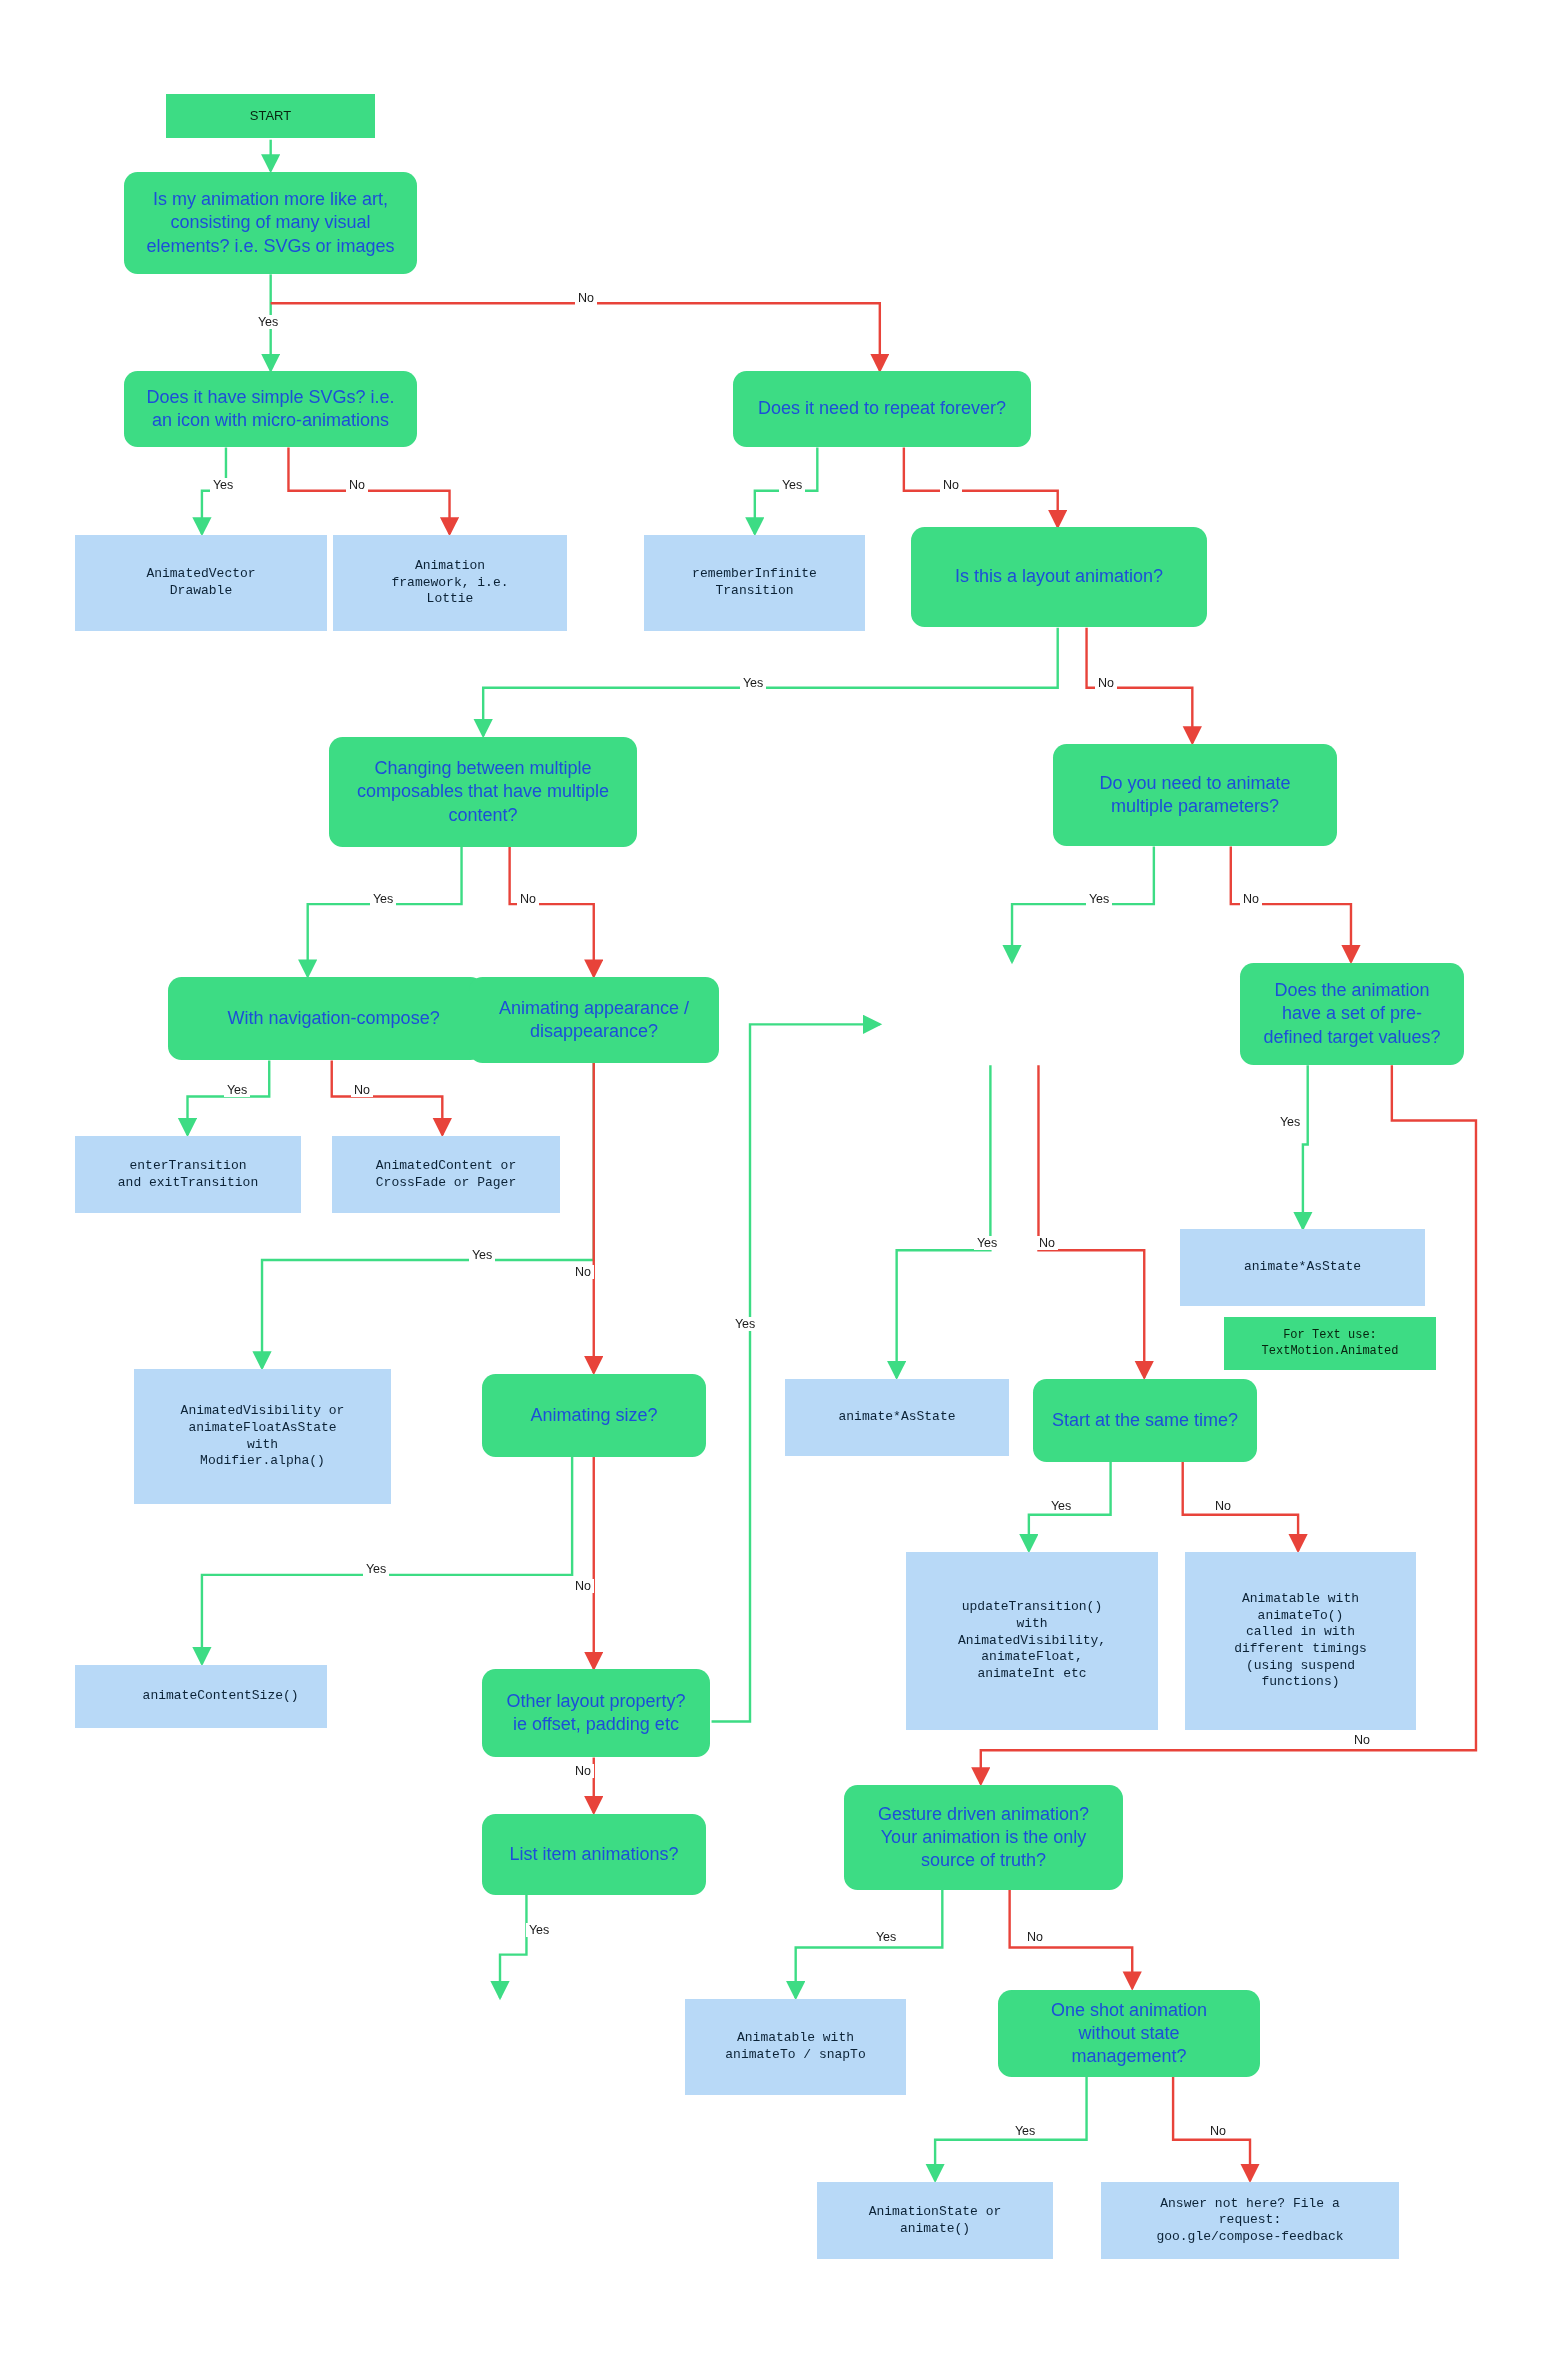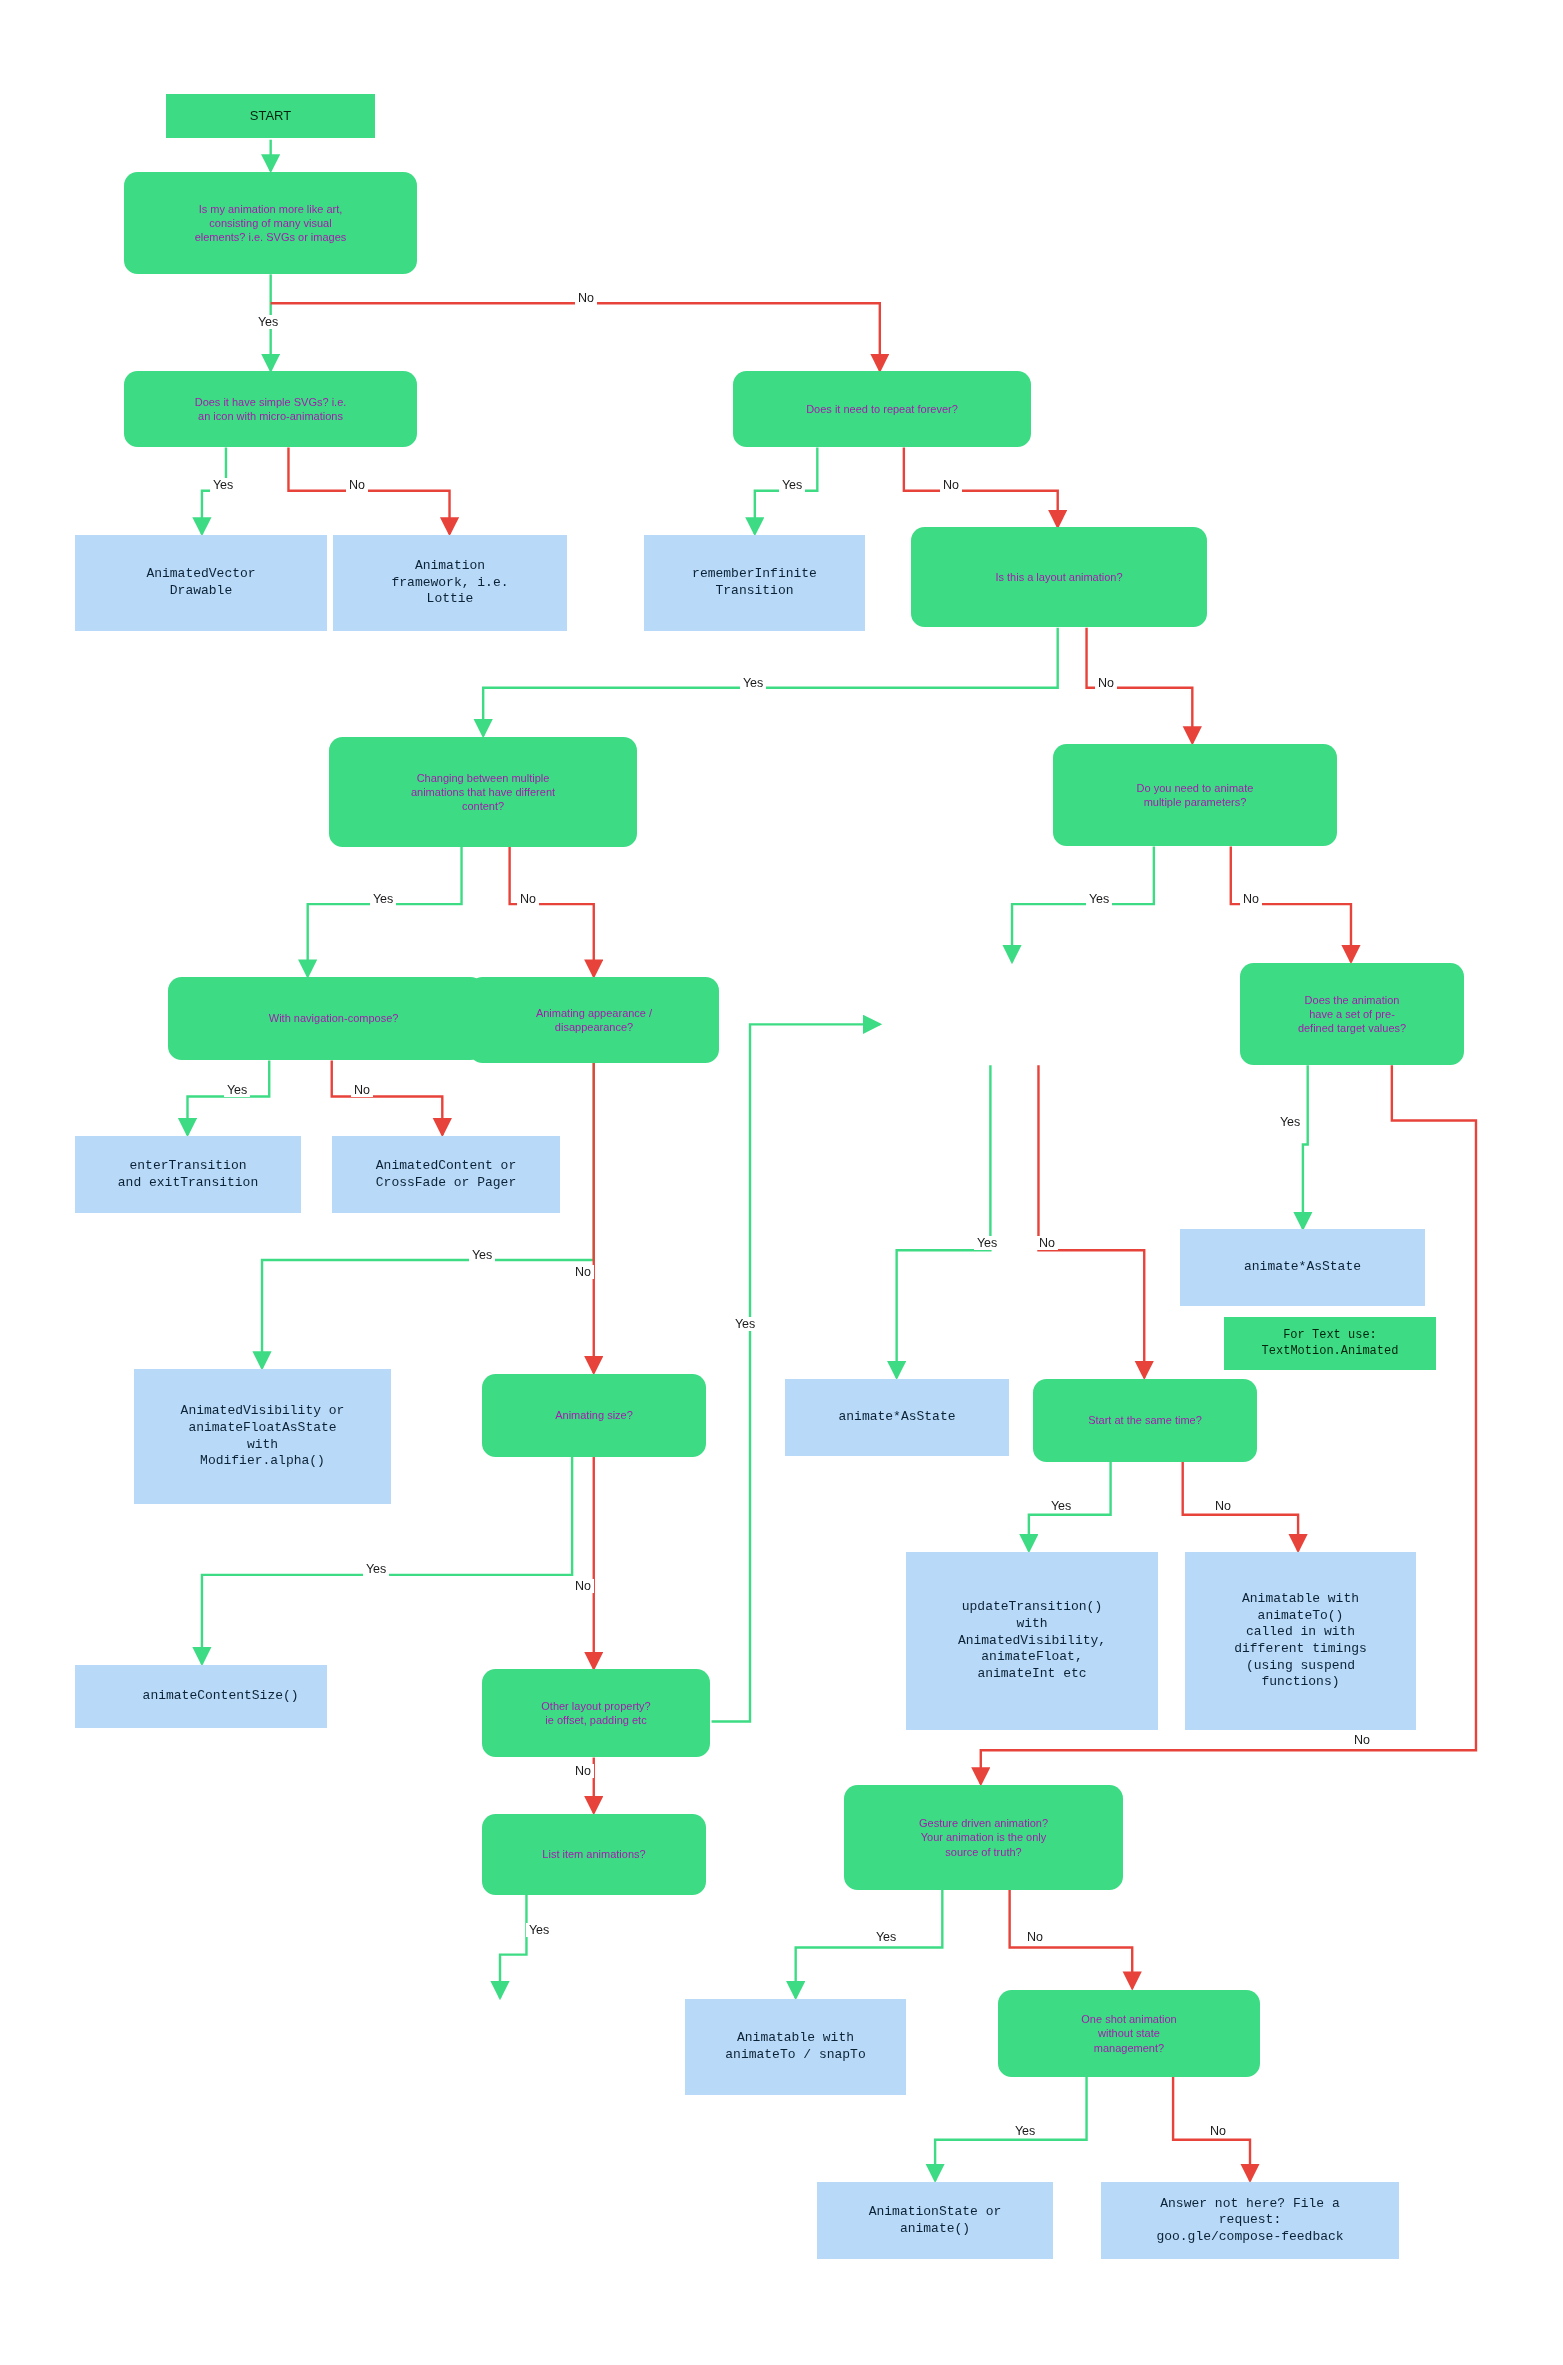--- a/index.html
+++ b/index.html
@@ -31,23 +31,23 @@
     align-items: center;
     justify-content: center;
     text-align: center;
     padding: 2.9px 4.8px;
     line-height: 1.28;
     white-space: pre-line;
   }
   .decision {
     background: #3ddc84;
     border-radius: 13.5px;
-    color: #a21caf;
-    font-family: "Liberation Sans", sans-serif;
-    font-size: 11px;
+    color: #1d4ed8;
+    font-family: "Liberation Sans", sans-serif;
+    font-size: 18px;
   }
   .terminal {
     background: #3ddc84;
     border-radius: 0px;
     color: #07240f;
     font-family: "Liberation Sans", sans-serif;
     font-size: 13px;
   }
   .result {
     background: #b8d9f7;
@@ -172,21 +172,21 @@
 Lottie</div>
 
   <div class="node decision" style="left:733px; top:371px; width:298px; height:76px;text-align:center;">Does it need to repeat forever?</div>
 
   <div class="node result" style="left:644px; top:535px; width:221px; height:96px;">rememberInfinite
 Transition</div>
 
   <div class="node decision" style="left:911px; top:527px; width:296px; height:100px;">Is this a layout animation?</div>
 
   <div class="node decision" style="left:329px; top:737px; width:308px; height:110px;">Changing between multiple
-animations that have different
+composables that have multiple
 content?</div>
 
   <div class="node decision" style="left:1053px; top:744px; width:284px; height:102px;">Do you need to animate
 multiple parameters?</div>
 
   <div class="node decision" style="left:168px; top:977px; width:316px; height:83px;padding-left:20px;">With navigation-compose?</div>
 
   <div class="node decision" style="left:469px; top:977px; width:250px; height:86px;">Animating appearance /
 disappearance?</div>
 

